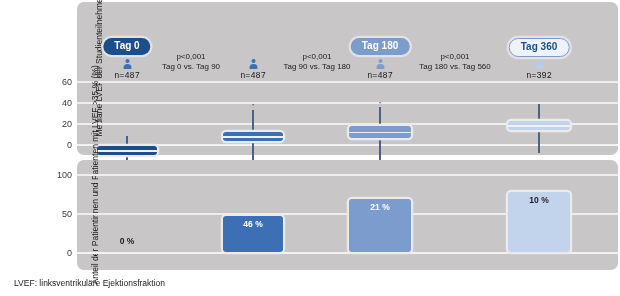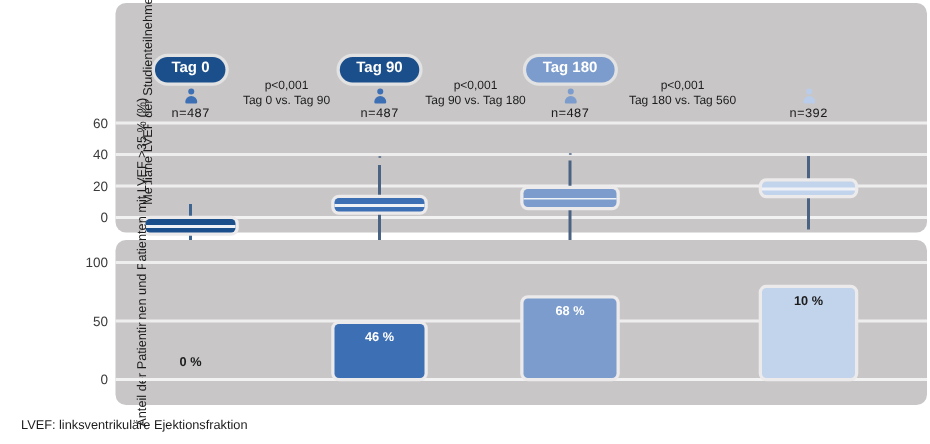--- a/index.html
+++ b/index.html
@@ -248,21 +248,20 @@
       <div class="n-label" style="left:50px;">n=487</div>
 
       <div class="whisker-line dark" style="left:50px;top:103.6px;height:32px;"></div>
 
       <div class="box" style="left:50px;top:114.3px;width:60px;height:8.5px;background:#1b4f8c;">
         <div class="median-line" style="top:4.2px;"></div>
       </div>
     </div>
 
     <div class="group-col" style="left:0;width:100%;">
-      <div class="pill" style="left:176px;background:#1b4f8c;color:#ffffff;">Tag 90</div>
       <div class="person-icon" style="left:176px;">
         <div class="head" style="background:#3d6fb4;"></div>
         <div class="body" style="background:#3d6fb4;"></div>
       </div>
       <div class="n-label" style="left:176px;">n=487</div>
       <div class="outlier" style="left:176px;top:72.7px;"></div>
       <div class="whisker-line" style="left:176px;top:78px;height:52.3px;"></div>
       <div class="box" style="left:176px;top:100px;width:60px;height:8.5px;background:#3d6fb4;">
         <div class="median-line" style="top:4.2px;"></div>
       </div>
@@ -276,20 +275,21 @@
       </div>
       <div class="n-label" style="left:303px;">n=487</div>
       <div class="outlier" style="left:303px;top:70.5px;"></div>
       <div class="whisker-line" style="left:303px;top:74.8px;height:60.6px;"></div>
       <div class="box" style="left:303px;top:93.9px;width:62px;height:11.7px;background:#7b9ccc;">
         <div class="median-line" style="top:5.8px;"></div>
       </div>
     </div>
 
     <div class="group-col" style="left:0;width:100%;">
+      <div class="pill" style="left:462px;background:#eef3fb;color:#1b4f8c;border:1.4px solid #7b9ccc;">Tag 360</div>
       <div class="person-icon" style="left:462px;">
         <div class="head" style="background:#b9ccea;"></div>
         <div class="body" style="background:#b9ccea;"></div>
       </div>
       <div class="n-label" style="left:462px;">n=392</div>
       <div class="whisker-line" style="left:462px;top:71.6px;height:49.1px;"></div>
       <div class="box" style="left:462px;top:89.1px;width:62px;height:8.5px;background:#c2d3ec;">
         <div class="median-line" style="top:4.2px;"></div>
       </div>
     </div>
@@ -319,21 +319,21 @@
     <div class="ytick" style="top:15px;">100</div>
     <div class="ytick" style="top:54px;">50</div>
     <div class="ytick" style="top:93px;">0</div>
 
     <div class="bar-label outside" style="left:50px;top:76px;">0 %</div>
 
     <div class="bar" style="left:176px;top:56.1px;width:60px;height:35.9px;background:#3d6fb4;"></div>
     <div class="bar-label inside" style="left:176px;top:59px;">46 %</div>
 
     <div class="bar" style="left:303px;top:39px;width:62px;height:53px;background:#7b9ccc;"></div>
-    <div class="bar-label inside" style="left:303px;top:42px;">68 %</div>
+    <div class="bar-label inside" style="left:303px;top:42px;">21 %</div>
 
     <div class="bar" style="left:462px;top:32px;width:62px;height:60px;background:#c2d3ec;"></div>
     <div class="bar-label" style="left:462px;top:35px;color:#1c1c1c;">10 %</div>
   </div>
 
   <div id="footnote">LVEF: linksventrikuläre Ejektionsfraktion</div>
 
 </div>
 
 </body></html>

